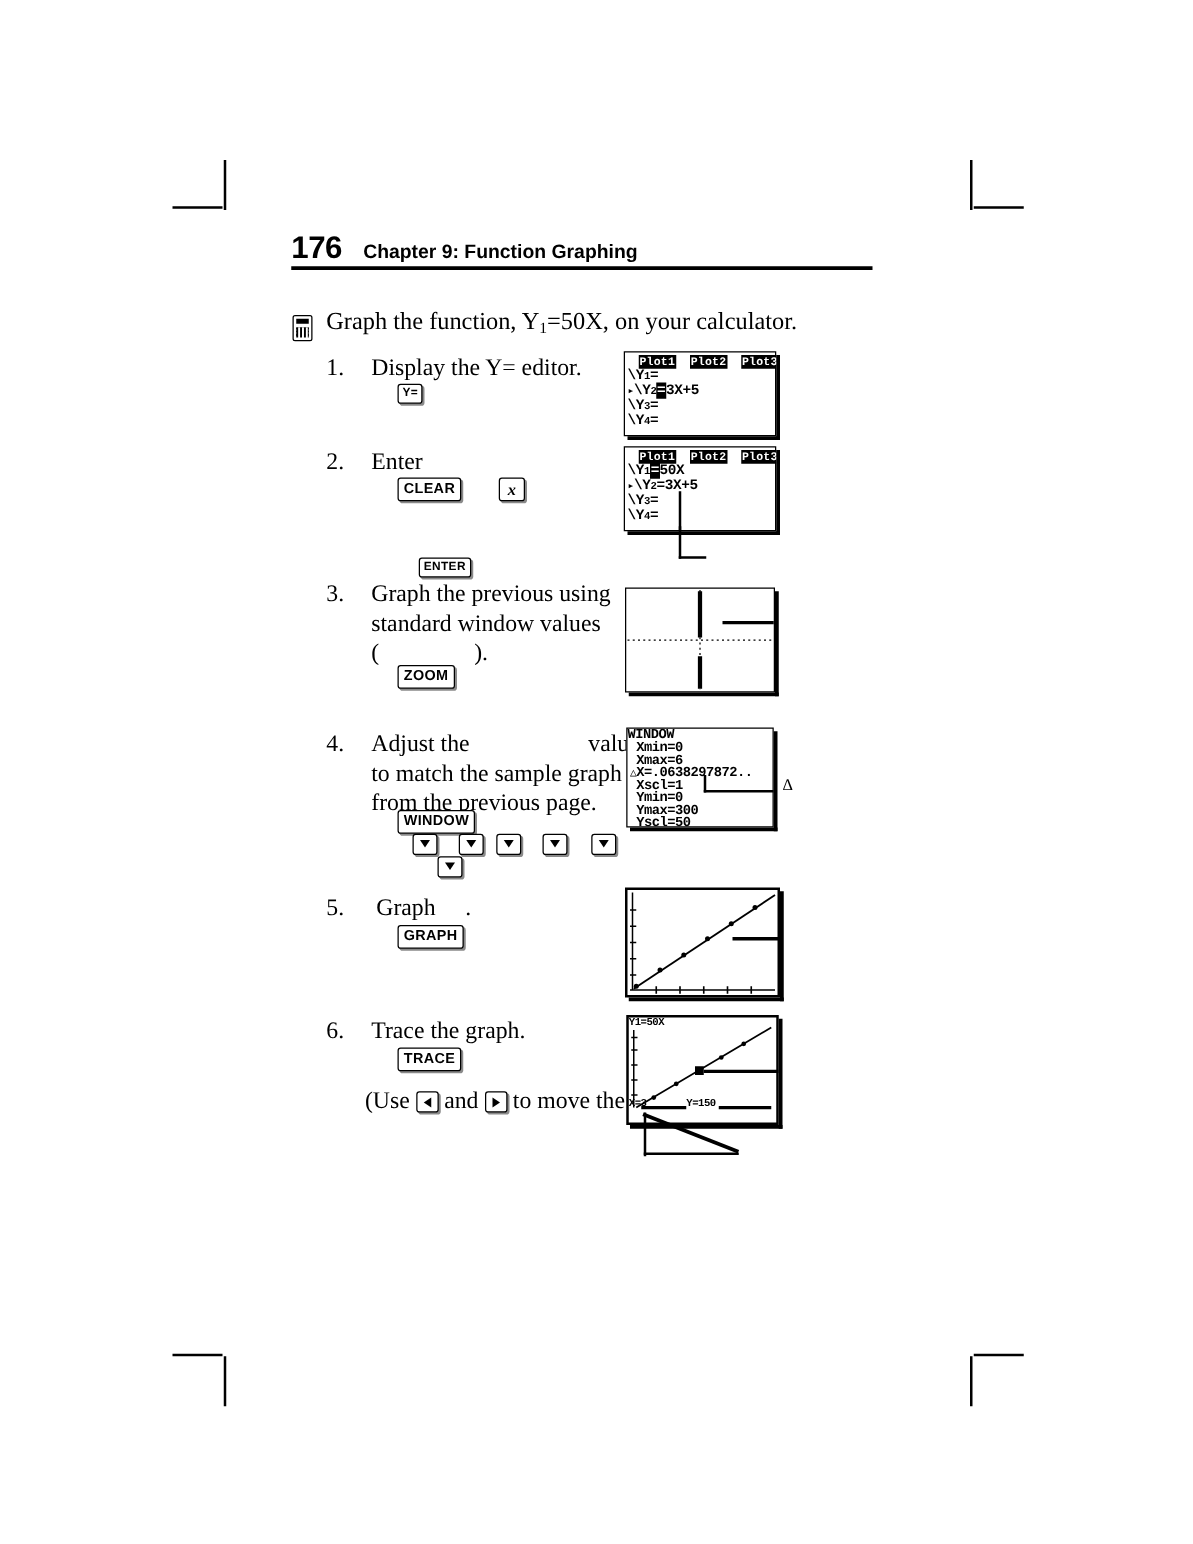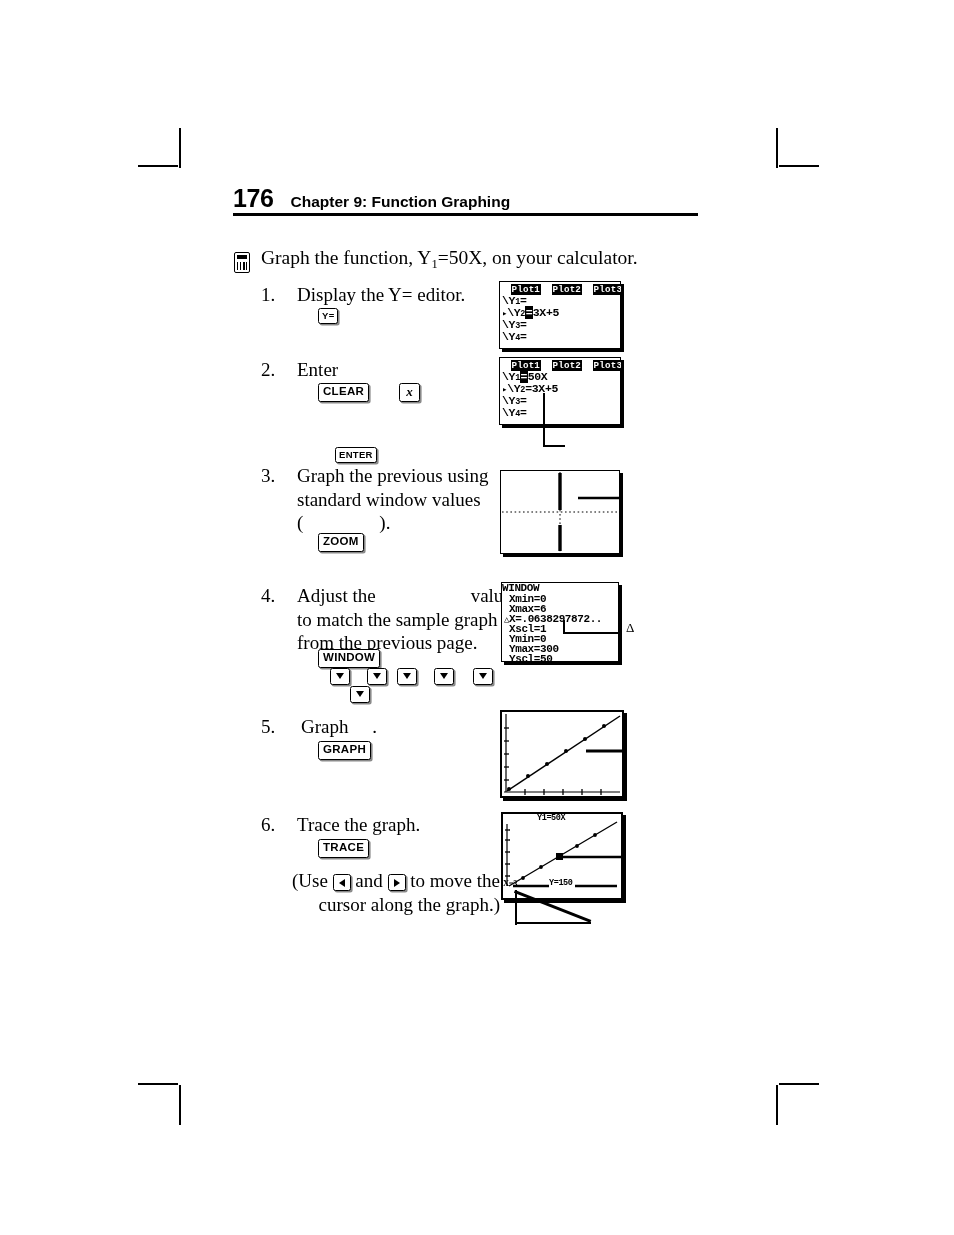--- a/index.html
+++ b/index.html
@@ -293,21 +293,20 @@
 
 <div class="step" style="left:261px;top:813px;width:240px;">
   <span class="num">6.</span>
   <span class="txt">Trace the graph.</span>
 </div>
 <div class="keyrow" style="left:318px;top:838px;">
   <span class="key">TRACE</span>
 </div>
 <div class="step" style="left:290px;top:869px;width:210px;text-align:right;">
   <span>(Use </span><span class="key arrow"><span class="tri tri-left"></span></span><span> and </span><span class="key arrow"><span class="tri tri-right"></span></span><span> to move the</span>
-  <span style="display:block;">cursor along the graph.)</span>
 </div>
 
 <div class="screen" style="left:501px;top:812px;width:122px;height:88px;">
   <div class="frame" style="border-width:2.2px;"></div>
     <div class="shadow-r"></div>
     <div class="shadow-b"></div>
   <div class="lcd">
     <svg width="122" height="88" viewBox="0 0 122 88">
       <line x1="6" y1="12" x2="6" y2="74" stroke="#000" stroke-width="1.2"></line>
       <g stroke="#000" stroke-width="1.3">
@@ -325,20 +324,20 @@
           <circle cx="76" cy="34" r="1.9"></circle>
         <circle cx="94" cy="23" r="1.9"></circle>
       </g>
       <rect x="55" y="41" width="7" height="7" fill="#000"></rect>
       <line x1="62" y1="45" x2="122" y2="45" stroke="#000" stroke-width="2.6"></line>
       <g stroke="#000" stroke-width="2.6">
         <line x1="12" y1="74" x2="48" y2="74"></line>
         <line x1="74" y1="74" x2="116" y2="74"></line>
       </g>
     </svg>
-    <div class="wline" style="left:2px;top:1px;font-size:8.5px;padding-left:34px;">Y1=50X</div>
-    <div class="wline" style="left:2px;top:66px;font-size:8.5px;font-family:Liberation Serif, serif;">X=3</div>
+    <div class="wline" style="left:2px;top:1px;font-size:8.5px;">Y1=50X</div>
+    <div class="wline" style="left:2px;top:66px;font-size:8.5px;">X=3</div>
     <div class="wline" style="left:48px;top:66px;font-size:8.5px;">Y=150</div>
   </div>
   <div class="lead" style="left:14px;top:78px;width:2.4px;height:35px;"></div>
   <div class="lead" style="left:14px;top:110px;width:76px;height:2.4px;"></div>
   <div class="lead" style="left:14px;top:78px;width:82px;height:2.6px;transform-origin:0 0;transform:rotate(21.5deg);"></div>
 </div>
 
 </body></html>

